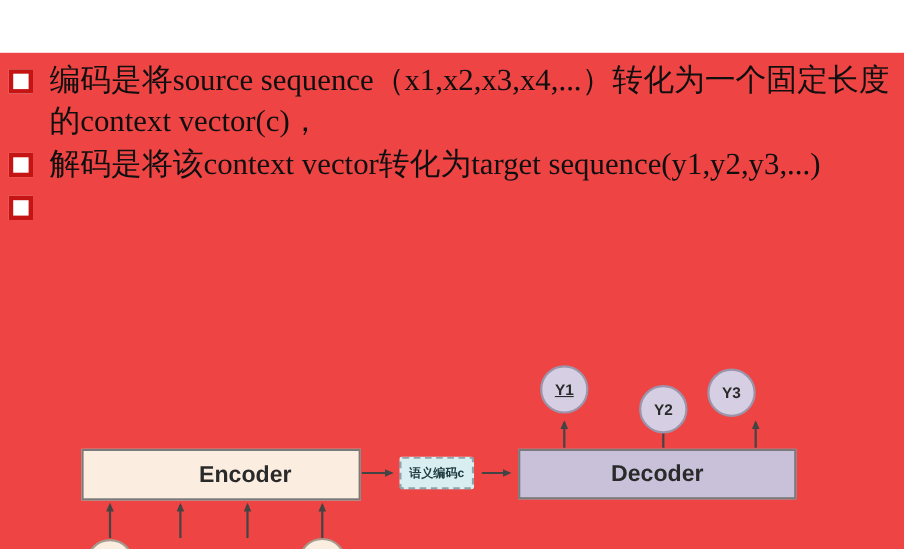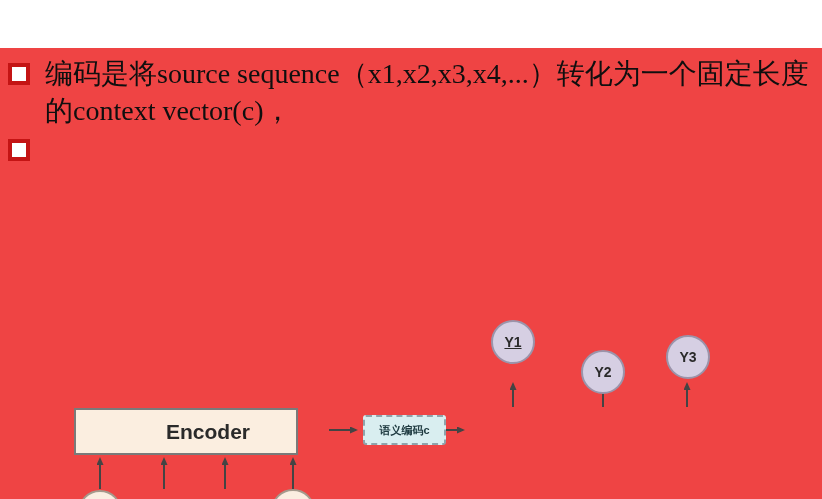--- a/index.html
+++ b/index.html
@@ -48,34 +48,34 @@
   .dbox {
     position: absolute;
     display: flex;
     align-items: center;
     justify-content: center;
     font-weight: bold;
     color: #2a2a2a;
     box-sizing: border-box;
   }
   .encoder-box {
-    left: 74px; top: 360px; width: 224px; height: 47px;
+    left: 74px; top: 360px; width: 254px; height: 47px;
     background: #fbeee0;
     border: 2px solid #7a7a7a;
     font-size: 21px;
     padding-left: 44px;
   }
   .decoder-box {
     left: 471px; top: 360px; width: 253px; height: 46px;
     background: #c8c1d9;
     border: 2px solid #7a7a7a;
     font-size: 21px;
   }
   .context-box {
-    left: 363px; top: 367px; width: 83px; height: 30px;
+    left: 363px; top: 367px; width: 68px; height: 30px;
     background: #d9eef0;
     border: 2px dashed #8fa3ab;
     border-radius: 3px;
     font-size: 11px;
     letter-spacing: 0;
     color: #203c42;
   }
 
   .node {
     position: absolute;
@@ -112,20 +112,24 @@
 
 <div class="page">
 
   <ul class="bullet-list">
     <li class="bullet-item">
       <span class="bullet-square"></span>
       <div class="bullet-text">编码是将source sequence（x1,x2,x3,x4,...）转化为一个固定长度的context vector(c)，</div>
     </li>
     <li class="bullet-item">
       <span class="bullet-square"></span>
+      <div class="bullet-text">解码是将该context vector转化为target sequence(y1,y2,y3,...)</div>
+    </li>
+    <li class="bullet-item">
+      <span class="bullet-square"></span>
     </li>
   </ul>
 
   <div class="diagram">
 
     <svg class="connectors" viewBox="0 0 822 229" width="822" height="229" xmlns="http://www.w3.org/2000/svg">
       <defs>
         <marker id="ah" markerWidth="9" markerHeight="8" refX="6" refY="3.5" orient="auto" markerUnits="userSpaceOnUse">
           <path d="M0,0 L8,3.5 L0,7 z" fill="#444444"></path>
         </marker>
@@ -145,35 +149,38 @@
     </svg>
 
     <div class="dbox encoder-box">
       <span>Encoder</span>
     </div>
 
     <div class="dbox context-box">
       <span>语义编码c</span>
     </div>
 
+    <div class="dbox decoder-box">
+      <span>Decoder</span>
+    </div>
 
     <div class="node x-node" style="left:78px; top:442px;">
       <span>X1</span>
     </div>
     <div class="node x-node" style="left:271px; top:441px;">
       <span>X4</span>
     </div>
 
-    <div class="node y-node" style="left:491px; top:272px;text-decoration:underline;">
+    <div class="node y-node" style="left:491px; top:284px;text-decoration:underline;">
       <span>Y1</span>
     </div>
     <div class="node y-node" style="left:581px; top:302px;">
       <span>Y2</span>
     </div>
-    <div class="node y-node" style="left:666px; top:287px;">
+    <div class="node y-node" style="left:643px; top:287px;">
       <span>Y3</span>
     </div>
 
     <div class="footer-band"></div>
     <div class="smudge"></div>
   </div>
 
 </div>
 
 </body></html>

